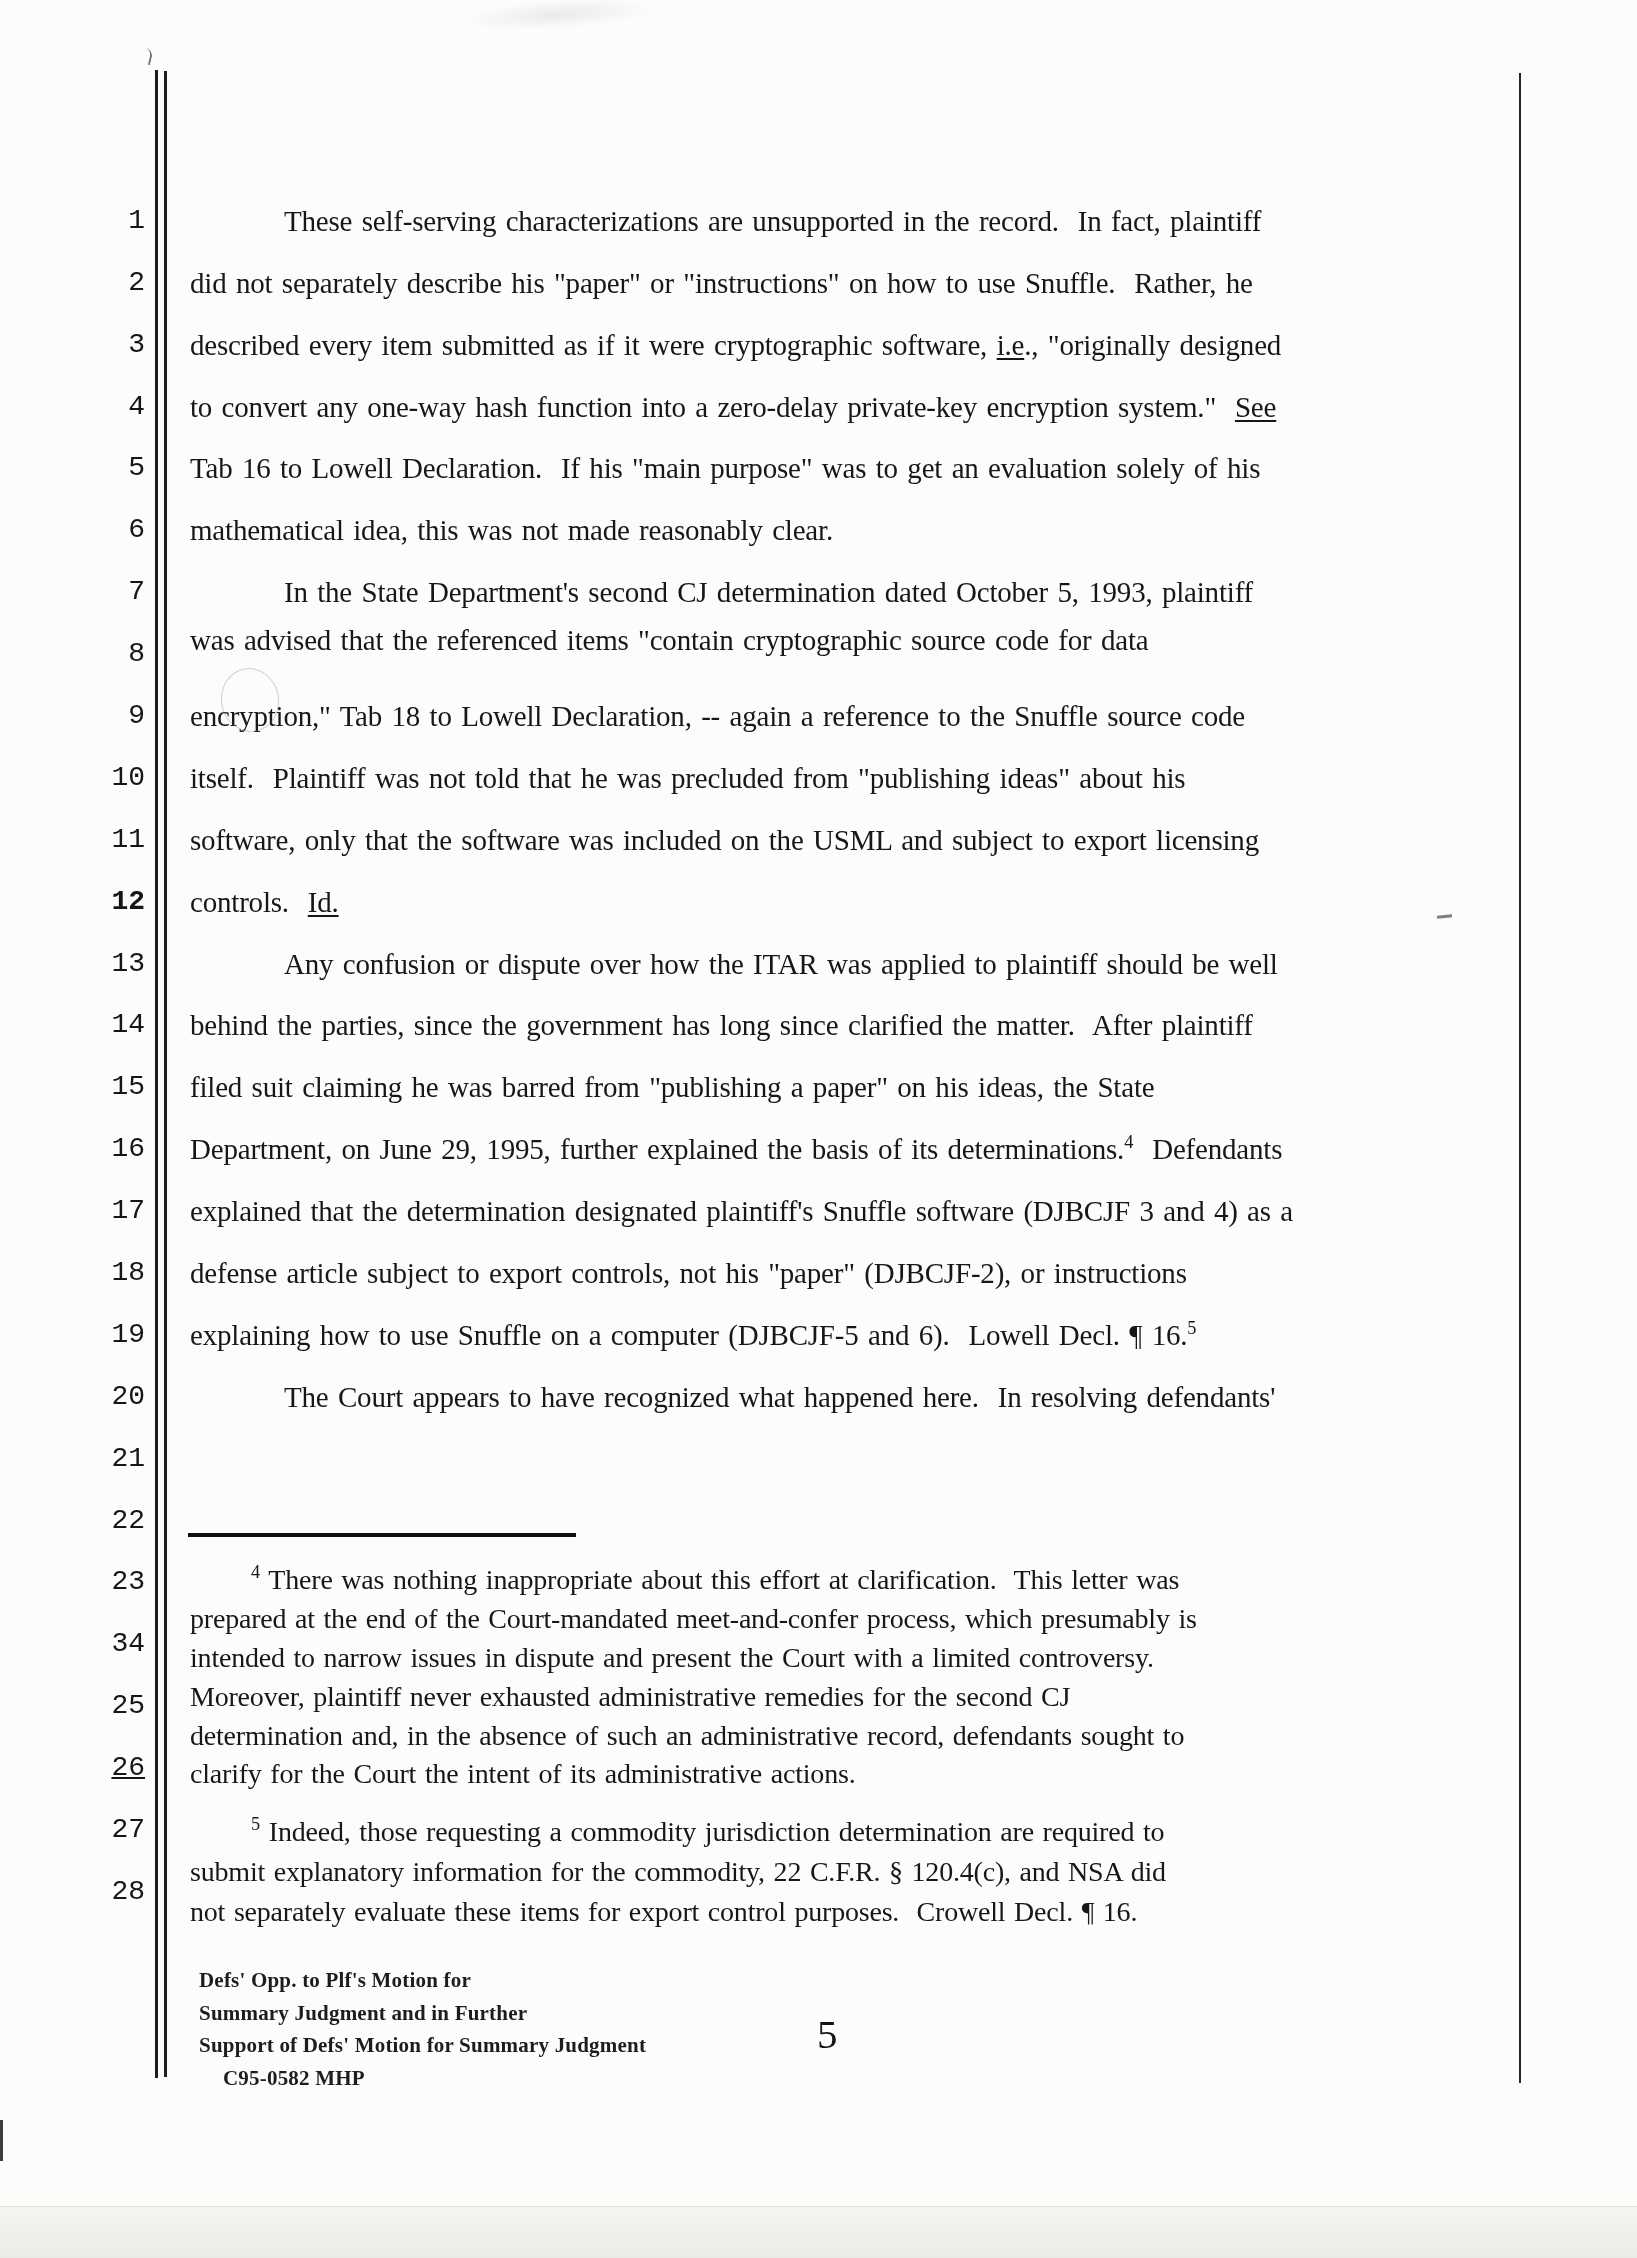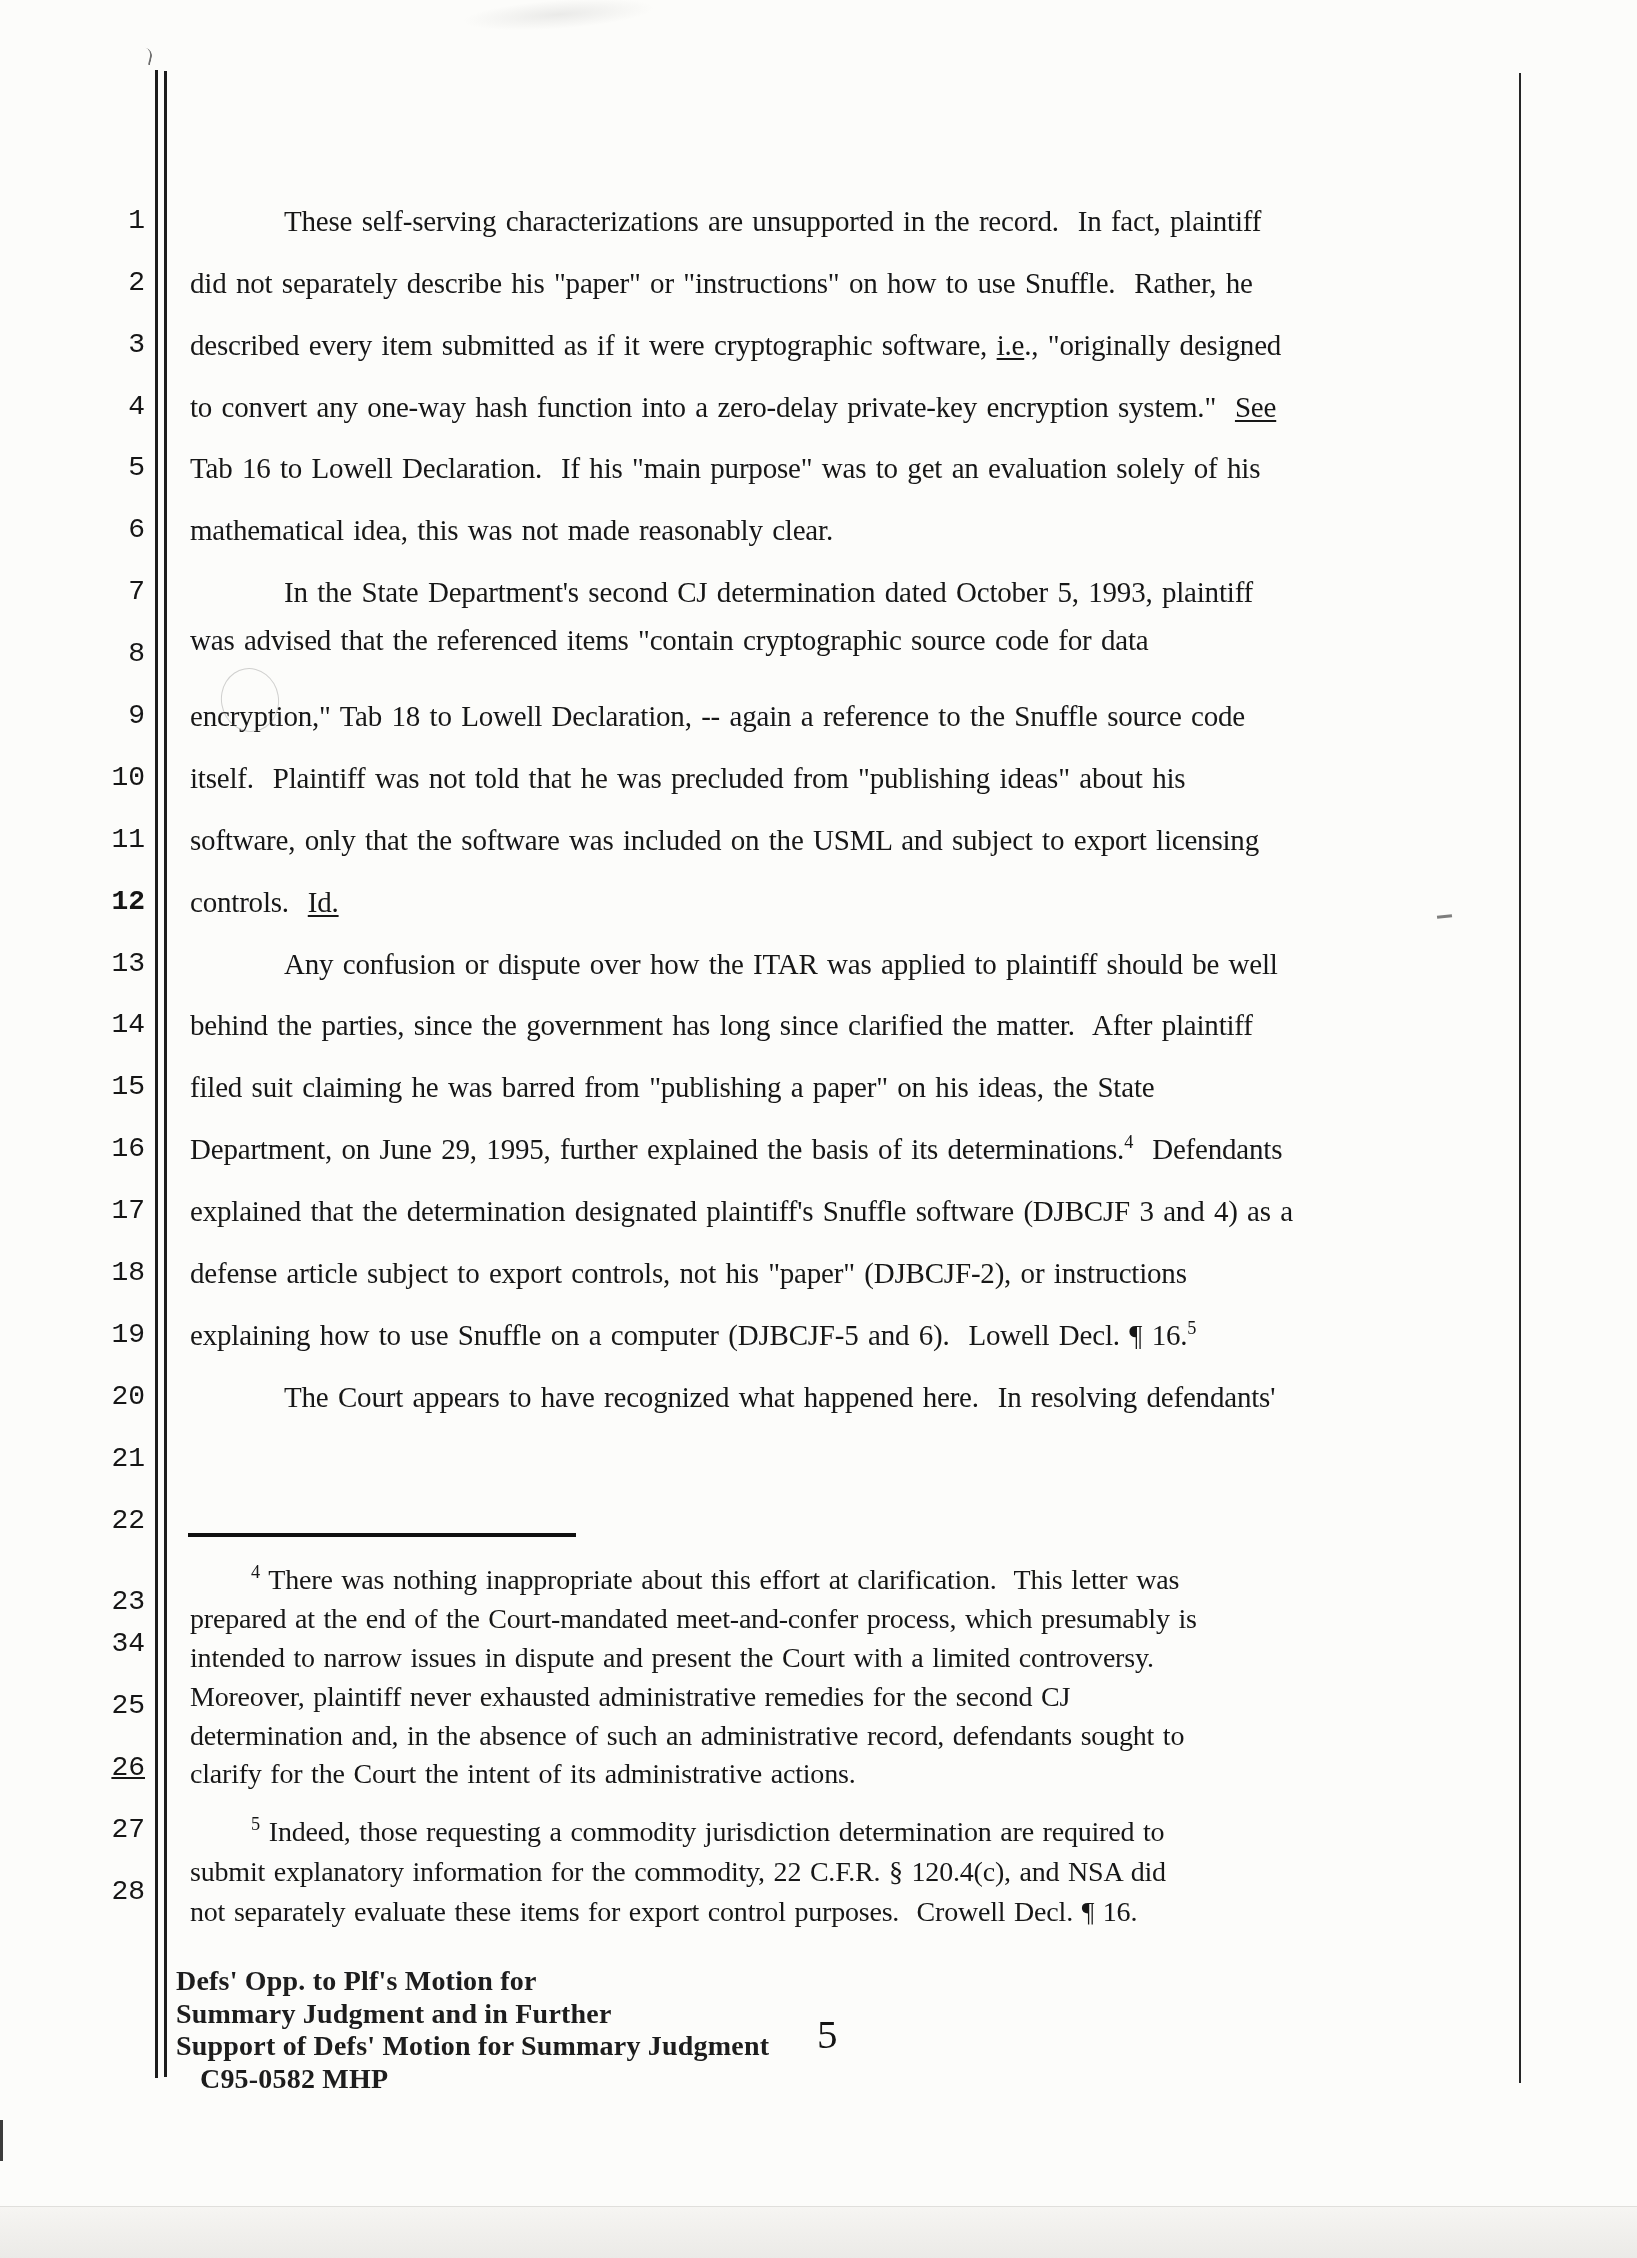--- a/index.html
+++ b/index.html
@@ -38,22 +38,22 @@
   
   .fl{
     position:absolute;left:190px;height:41px;
     font-size:28px;line-height:39px;
     letter-spacing:-0.2px;word-spacing:1.9px;
     white-space:pre;color:#171717;
   }
   .fl.findent{padding-left:61px;}
   
   .ftl{
-    position:absolute;left:176px;height:31px;
-    font-size:28px;line-height:29px;font-weight:bold;
+    position:absolute;left:199px;height:31px;
+    font-size:21px;line-height:29px;font-weight:bold;
     letter-spacing:0.2px;color:#1d1d1d;white-space:pre;
   }
   .pageno{
     position:absolute;left:817px;top:2010px;
     font-size:41px;color:#141414;
   }
   
   .pencil-circle{
     position:absolute;left:221px;top:668px;width:56px;height:62px;
     border:1.9px solid rgba(125,125,125,0.35);border-radius:50%;
@@ -89,21 +89,21 @@
       <div class="lnum" style="top: 943px;">13</div>
       <div class="lnum" style="top: 1004px;">14</div>
       <div class="lnum" style="top: 1066px;">15</div>
       <div class="lnum" style="top: 1128px;">16</div>
       <div class="lnum" style="top: 1190px;">17</div>
       <div class="lnum" style="top: 1252px;">18</div>
       <div class="lnum" style="top: 1314px;">19</div>
       <div class="lnum" style="top: 1376px;">20</div>
       <div class="lnum" style="top: 1438px;">21</div>
       <div class="lnum" style="top: 1500px;">22</div>
-      <div class="lnum" style="top: 1561px; margin-top: 20px;">23</div>
+      <div class="lnum" style="top: 1561px;">23</div>
       <div class="lnum" style="top: 1623px;">34</div>
       <div class="lnum" style="top: 1685px;">25</div>
       <div class="lnum" style="top: 1747px; text-decoration: underline;">26</div>
       <div class="lnum" style="top: 1809px;">27</div>
       <div class="lnum" style="top: 1871px;">28</div>
     </div>
   <div id="bodytext">
       <div class="bl indent" style="top: 200px;"><span>These self-serving characterizations are unsupported in the record.  In fact, plaintiff</span></div>
       <div class="bl" style="top: 262px;"><span>did not separately describe his "paper" or "instructions" on how to use Snuffle.  Rather, he</span></div>
       <div class="bl" style="top: 324px;"><span>described every item submitted as if it were cryptographic software, </span><span class="u">i.e</span><span>., "originally designed</span></div>

